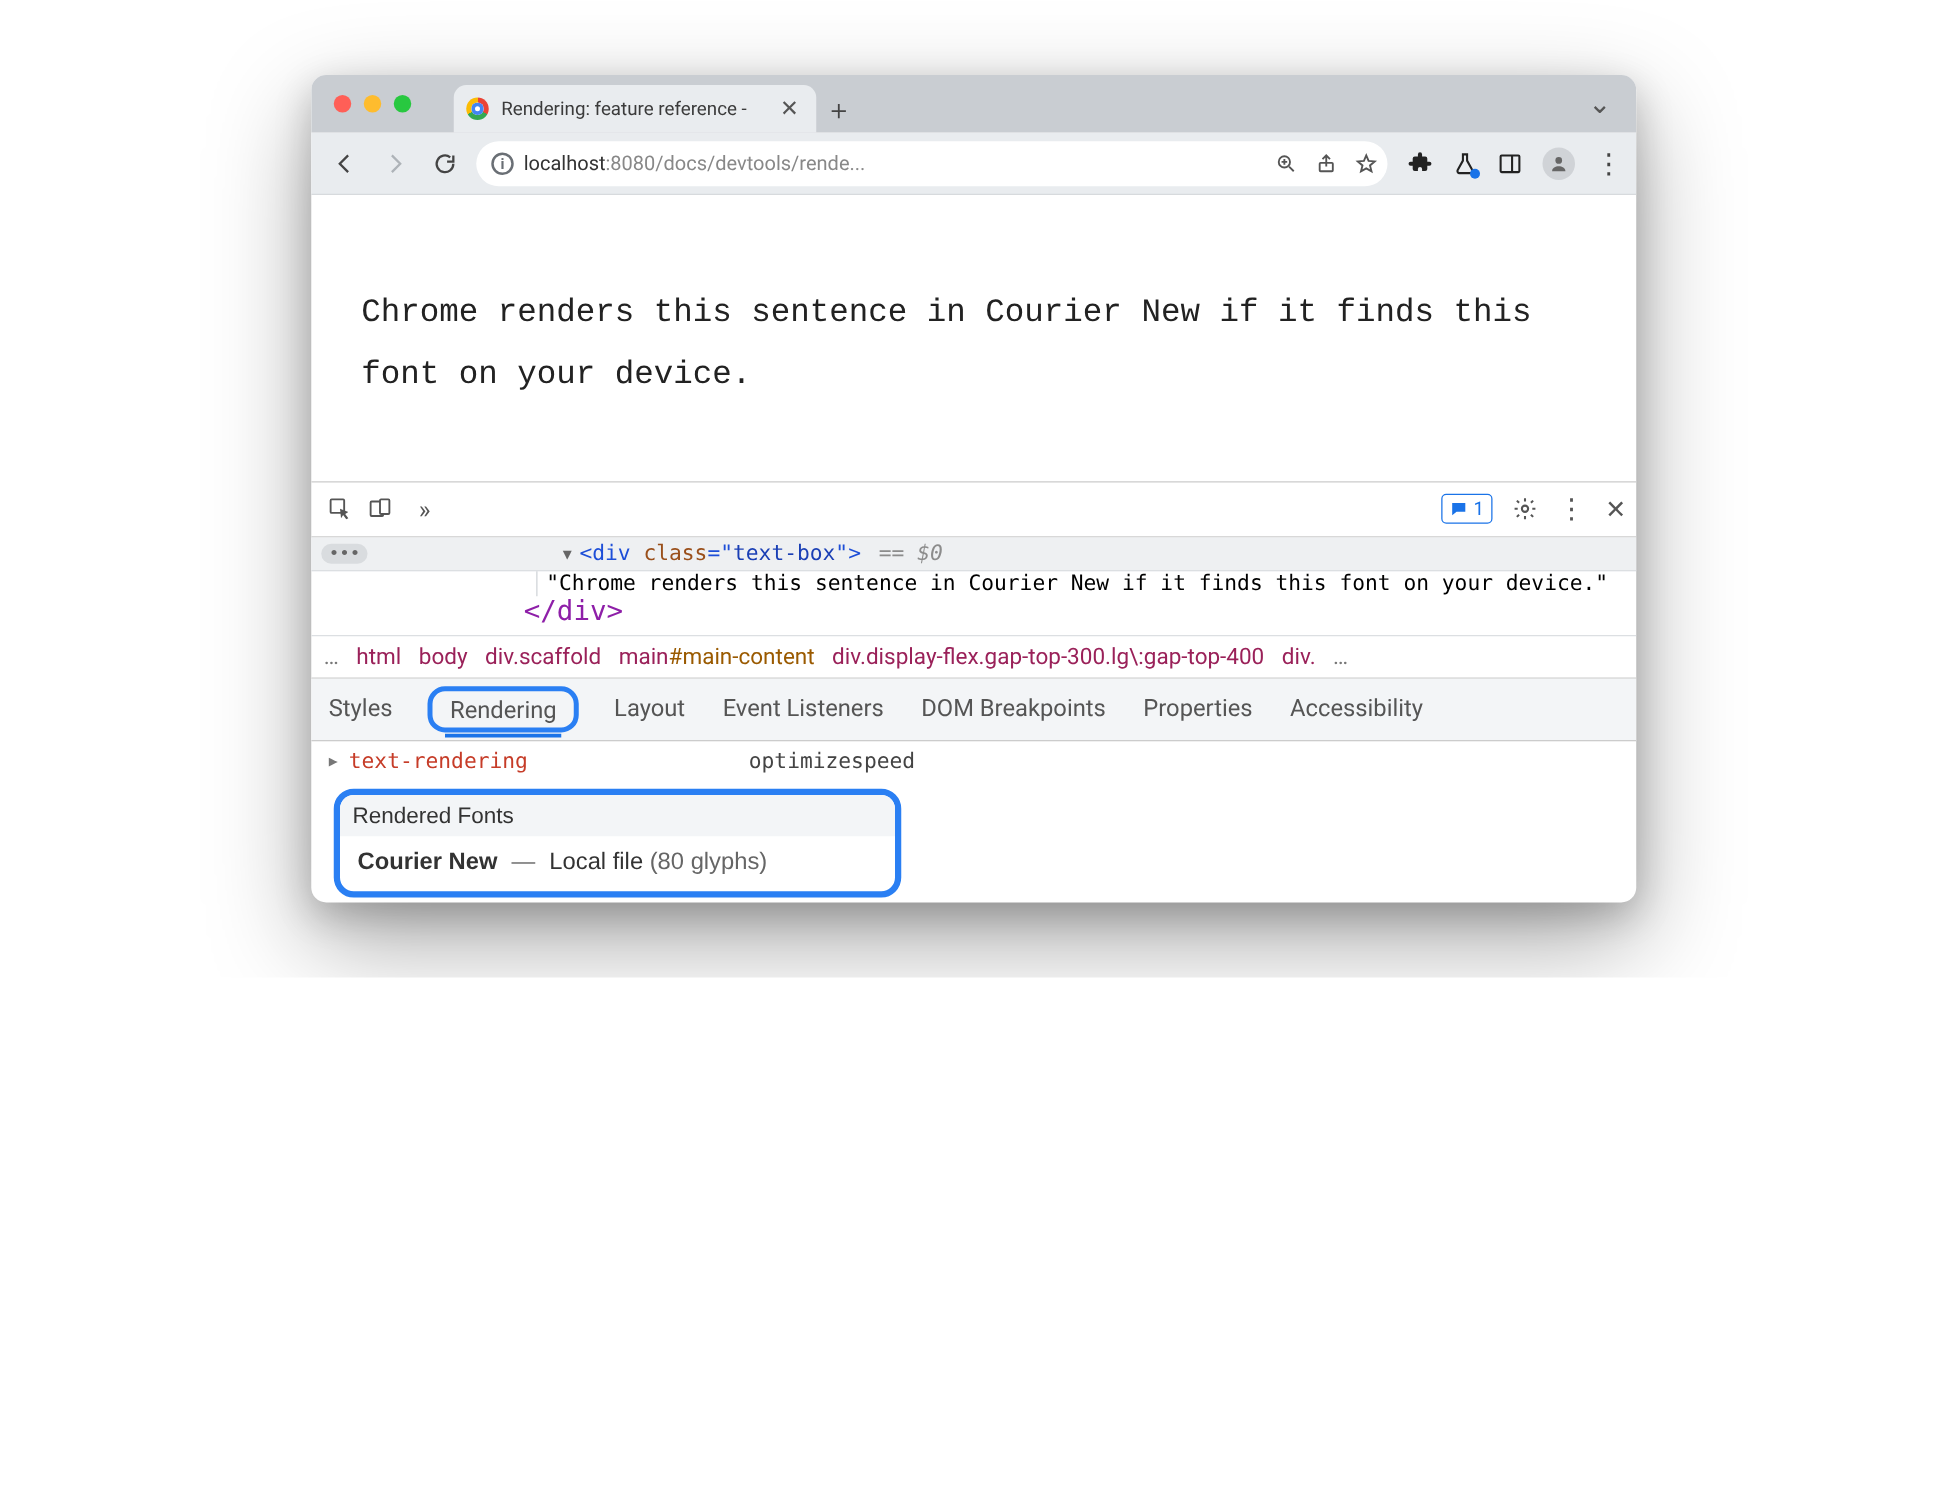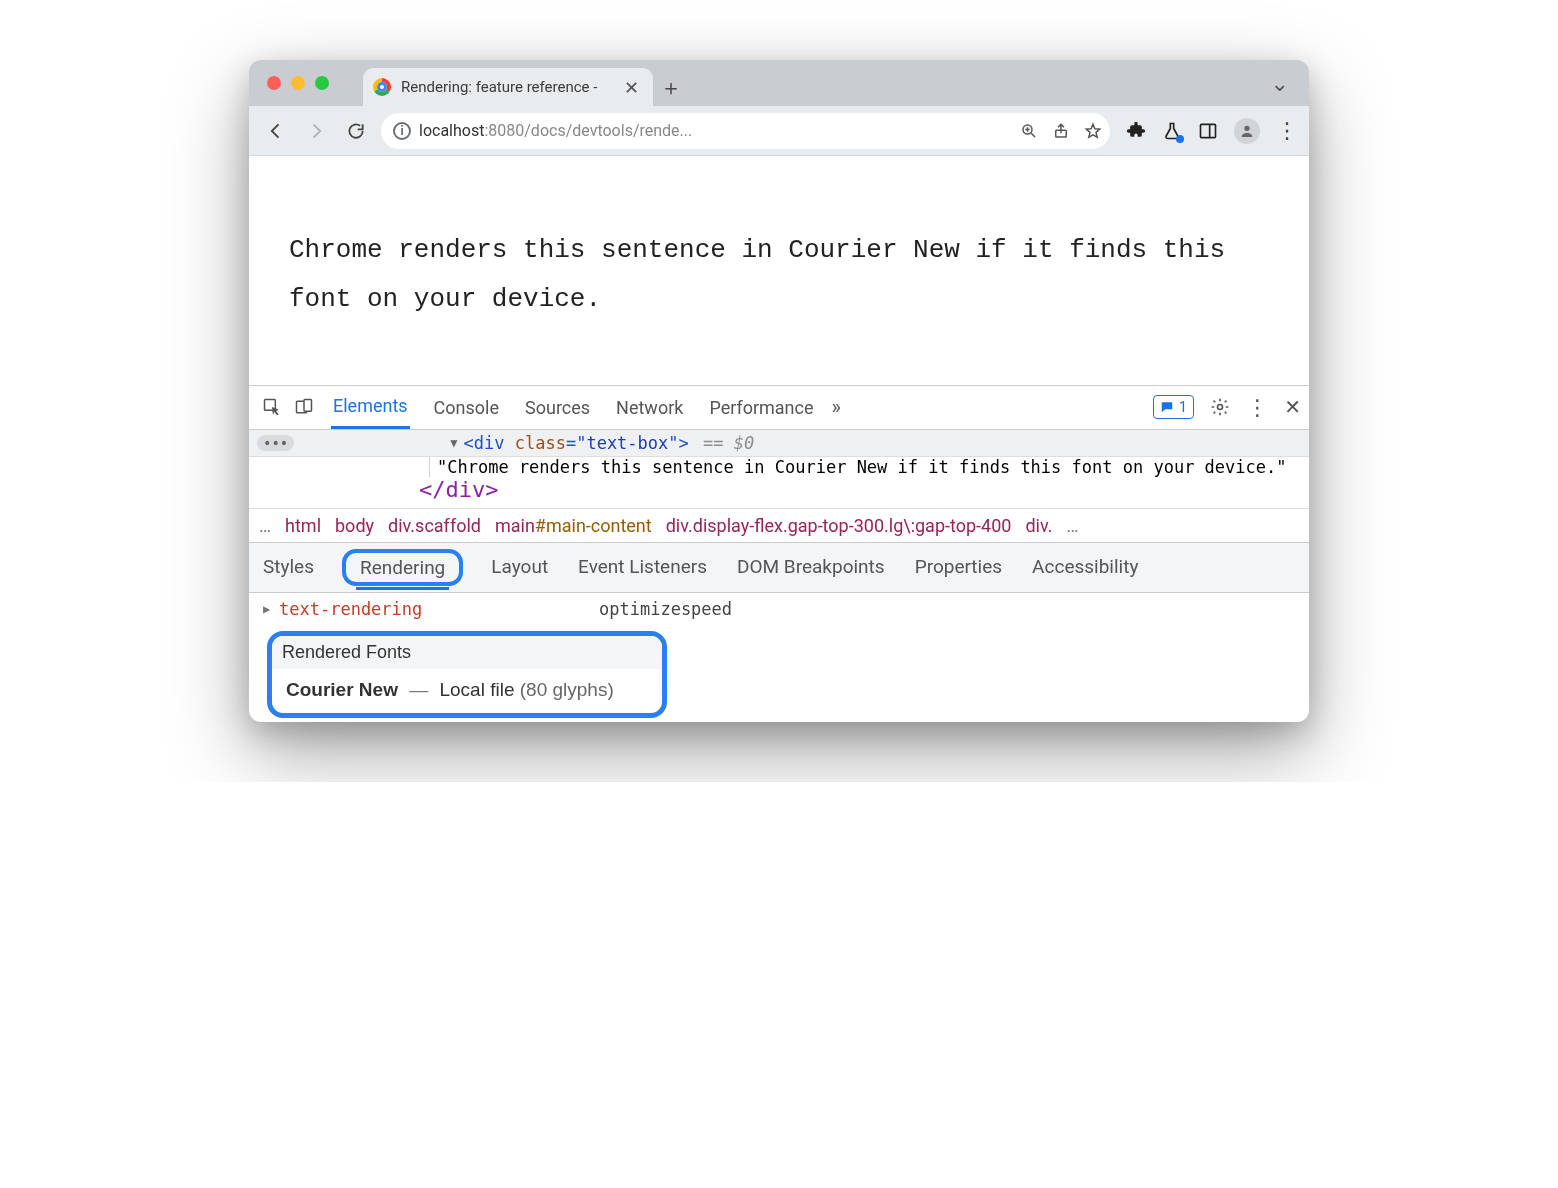--- a/index.html
+++ b/index.html
@@ -168,21 +168,21 @@
   .computed-row .prop { width: 320px; }
   .red { color:#c63c28; }
   .salmon { color:#d9826b; }
   .computed-row .val { color:#444; }
   .computed-row .val.dim { color:#8a8f94; }
   
   .rendered-box {
     margin: 12px 0 0 4px;
     border: 5px solid #2a7ff3;
     border-radius: 16px;
-    width: 400px;
+    width: 454px;
     overflow:hidden;
   }
   .rendered-header {
     background:#f3f5f7; padding: 6px 10px; font-size:18px; color:#333;
     font-family: -apple-system, sans-serif;
   }
   .rendered-body {
     padding: 10px 10px 12px 14px; font-size:19px; color:#333;
     font-family: -apple-system, sans-serif;
   }
@@ -290,27 +290,20 @@
         <svg width="20" height="20" viewBox="0 0 24 24" fill="none" stroke="#555" stroke-width="1.8">
             <rect x="3" y="3" width="13" height="13" rx="1"></rect>
             <path d="M12 12l8 3-3 2 3 4-2 1-3-4-2 3z" fill="#555" stroke="none"></path>
           </svg>
       </div>
       <div class="dt-cbtn">
         <svg width="20" height="20" viewBox="0 0 24 24" fill="none" stroke="#555" stroke-width="1.8">
             <rect x="3" y="5" width="12" height="14" rx="1"></rect>
             <rect x="12" y="3" width="9" height="14" rx="1" fill="#fff"></rect>
           </svg>
-      </div>
-      <div class="dt-tablist">
-        <div class="dt-tab active">Elements</div>
-        <div class="dt-tab">Console</div>
-        <div class="dt-tab">Sources</div>
-        <div class="dt-tab">Network</div>
-        <div class="dt-tab">Performance</div>
       </div>
       <div class="more">»</div>
       <div class="right">
         <div class="badge">
           <svg width="14" height="14" viewBox="0 0 24 24" fill="#1a73e8">
               <path d="M3 4h18v12H9l-6 5z"></path>
             </svg>
           <span>1</span>
         </div>
         <span>

